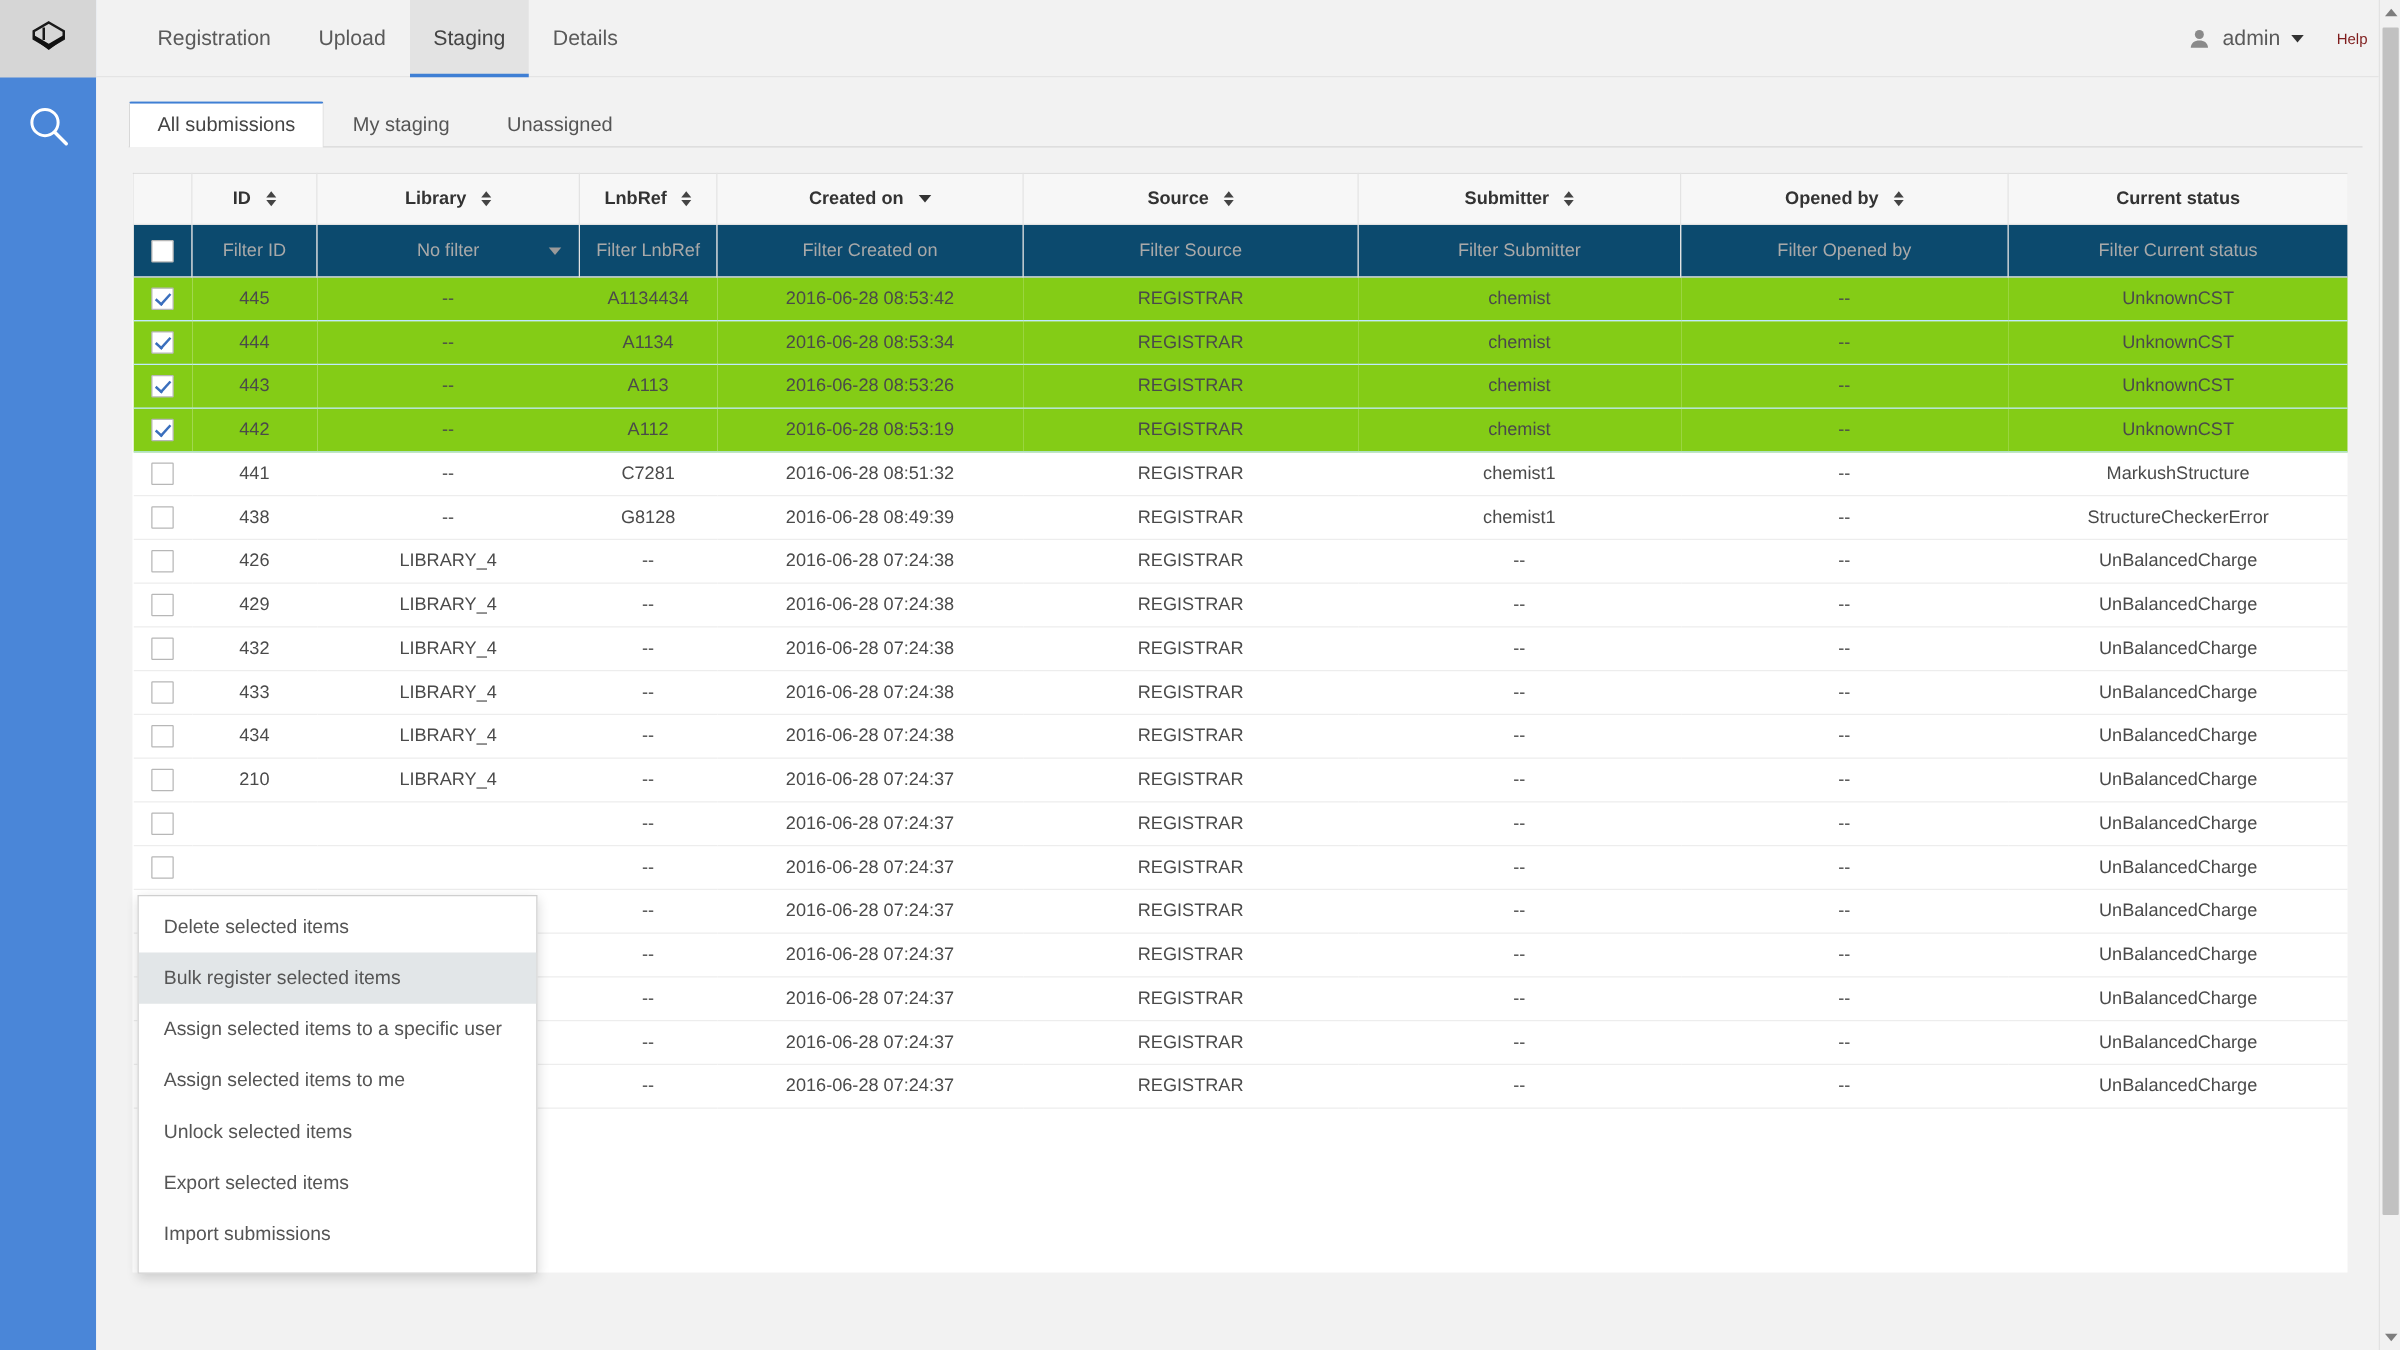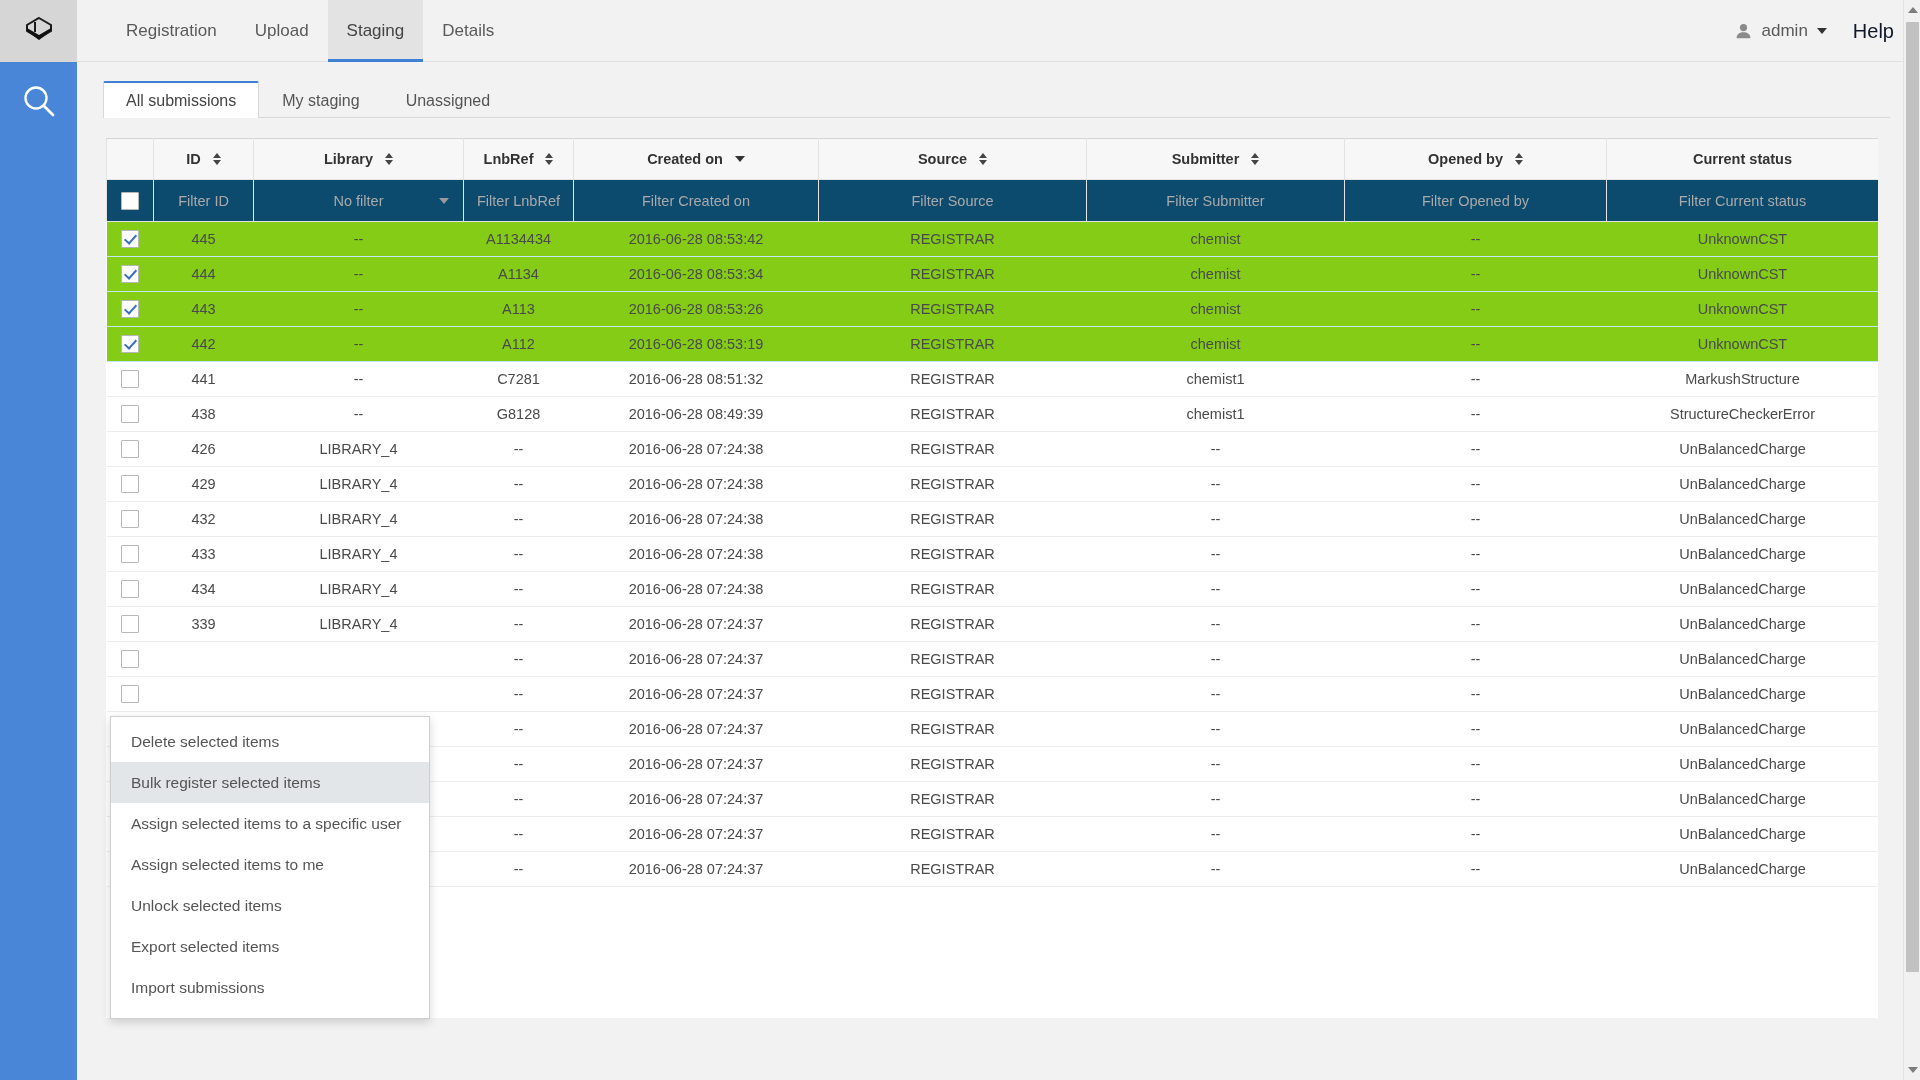--- a/index.html
+++ b/index.html
@@ -36,21 +36,21 @@
   .nav-item.active { background: #e3e3e3; color: #444; }
   .nav-item.active::after {
     content: ""; position: absolute; left: 0; right: 0; bottom: 0; height: 3px; background: #3f7fd4;
   }
   .topright {
     position: absolute; right: 26px; top: 0; height: 62px;
     display: flex; align-items: center; gap: 26px;
   }
   .user-chip { display: flex; align-items: center; gap: 9px; cursor: pointer; font-size: 17px; color: #5a5a5a; }
   .caret-dn { width: 0; height: 0; border-left: 5px solid transparent; border-right: 5px solid transparent; border-top: 6px solid #333; }
-  .help-link { font-size: 20px; color: #0f172a; cursor: pointer; }
+  .help-link { font-size: 12px; color: #7f1d1d; cursor: pointer; }
 
   
   .page { position: absolute; left: 77px; top: 62px; width: 1843px; height: 1018px; background: #f2f2f2; }
 
   
   .tabs {
     position: absolute; left: 26px; top: 18px; width: 1787px; height: 38px;
     display: flex; align-items: flex-end; border-bottom: 1px solid #d8d8d8;
   }
   .tab {
@@ -410,21 +410,21 @@
             <td>LIBRARY_4</td>
             <td>--</td>
             <td>2016-06-28 07:24:38</td>
             <td>REGISTRAR</td>
             <td>--</td>
             <td>--</td>
             <td>UnBalancedCharge</td>
           </tr>
           <tr class="">
             <td class="cbcell"><span class="cb"></span></td>
-            <td>339</td>
+            <td>210</td>
             <td>LIBRARY_4</td>
             <td>--</td>
             <td>2016-06-28 07:24:37</td>
             <td>REGISTRAR</td>
             <td>--</td>
             <td>--</td>
             <td>UnBalancedCharge</td>
           </tr>
           <tr class="">
             <td class="cbcell"><span class="cb"></span></td>

